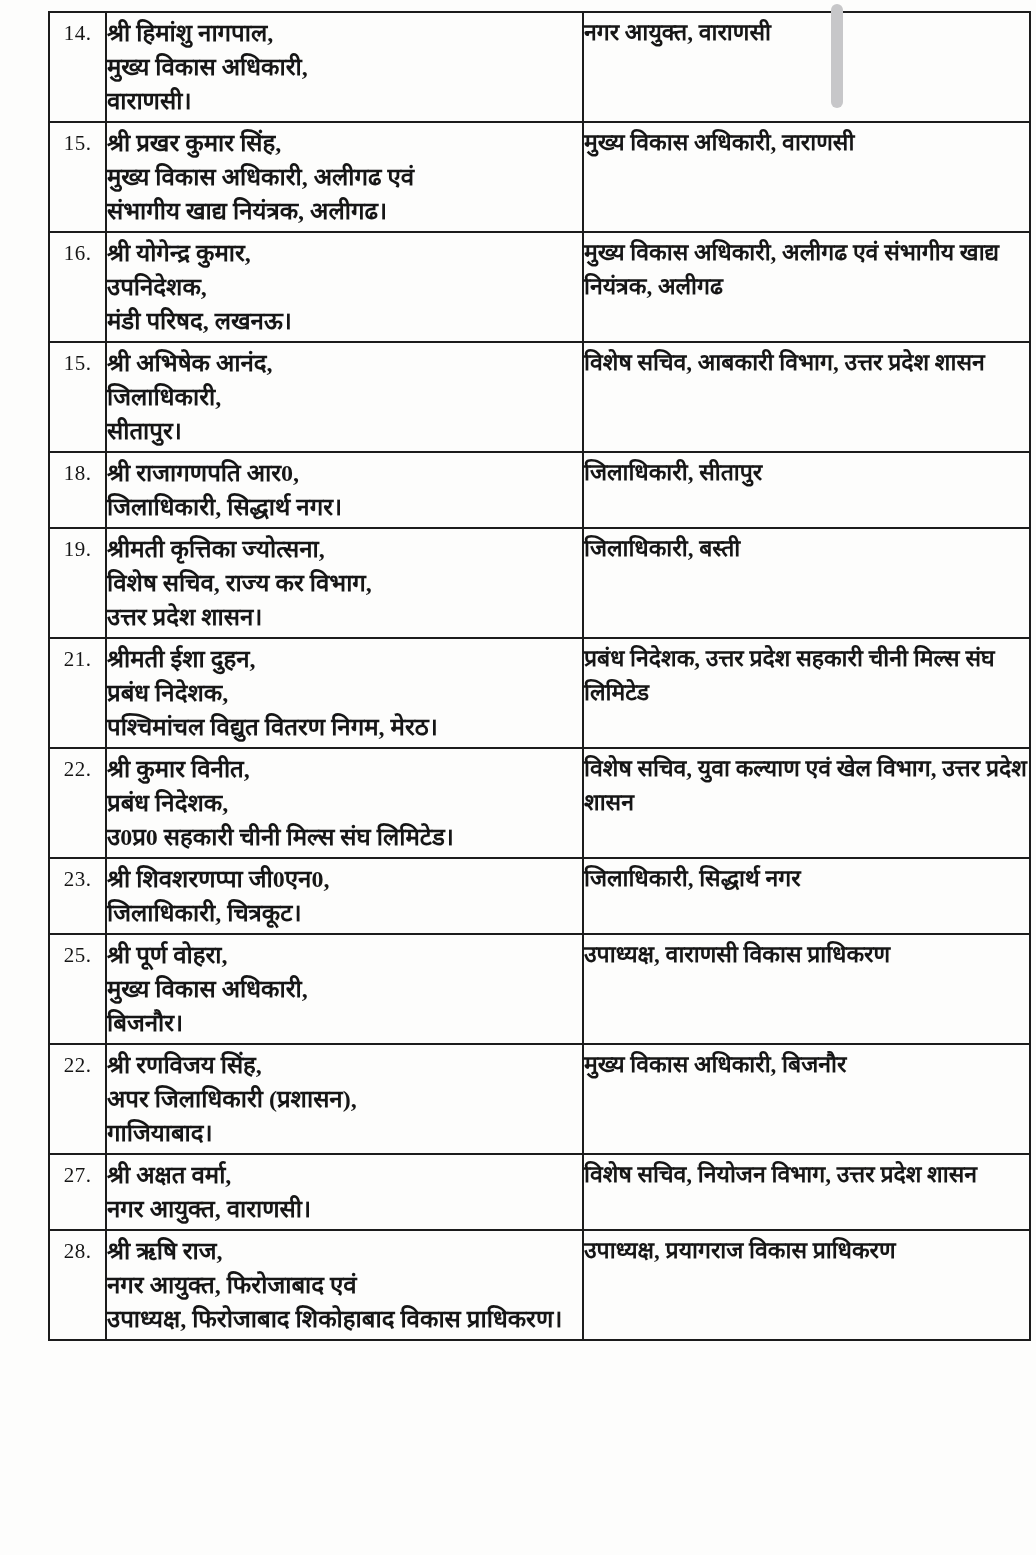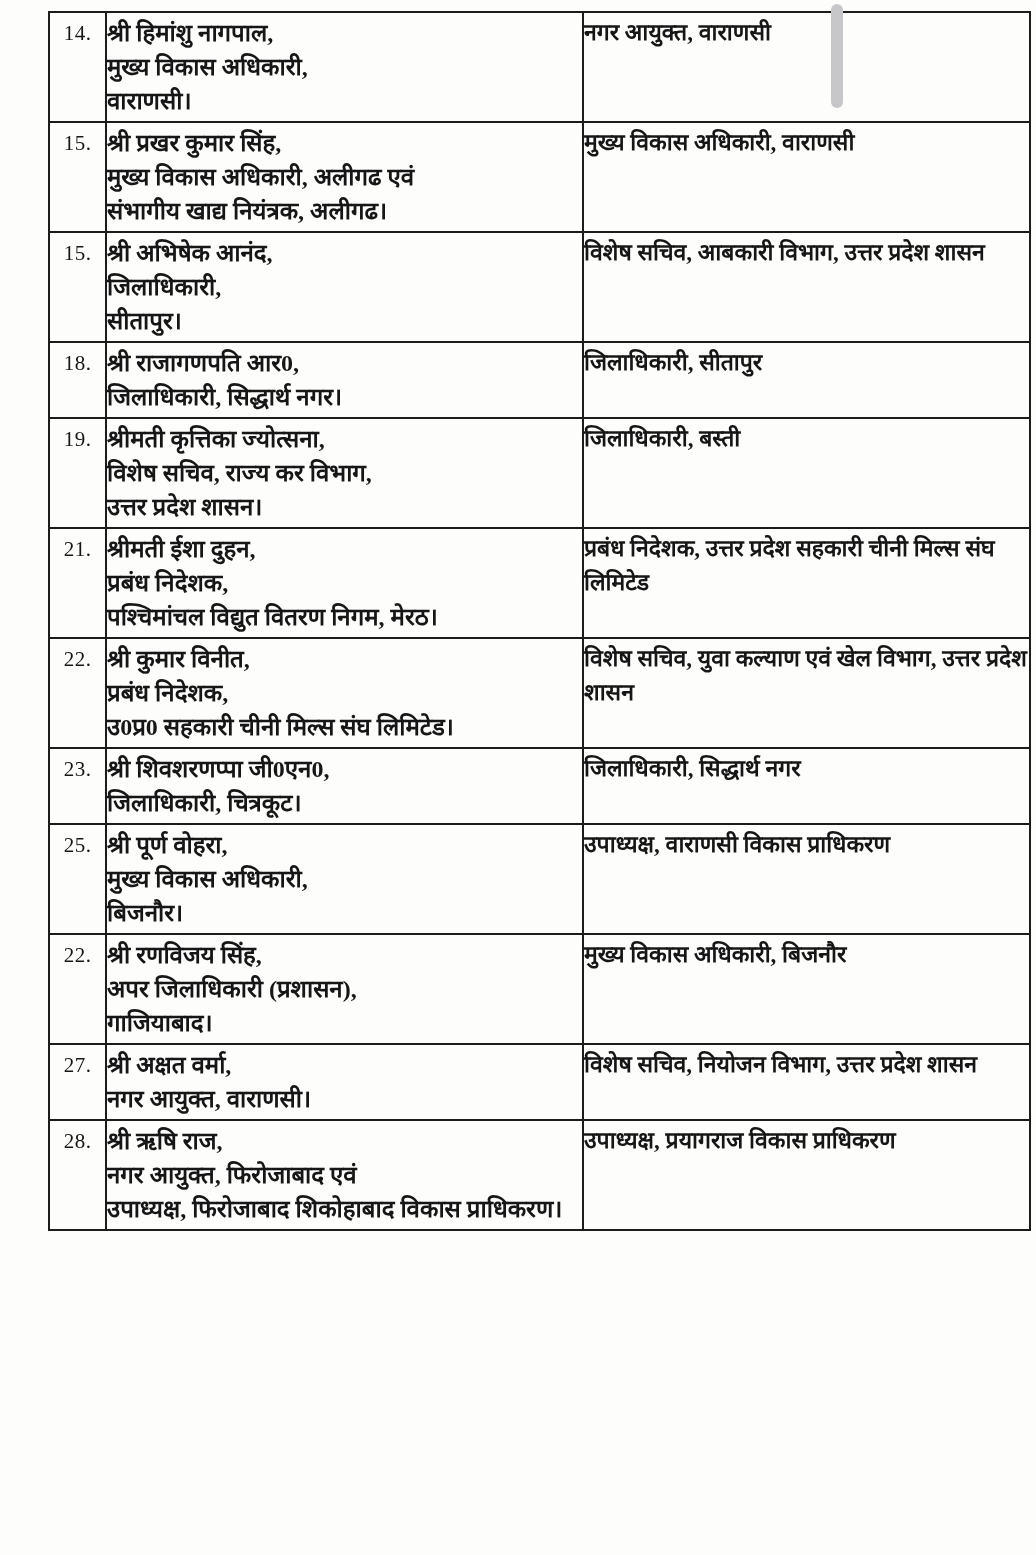--- a/index.html
+++ b/index.html
@@ -88,20 +88,29 @@
     <tr>
       <td class="sn-cell">15.</td>
       <td class="officer-cell">
             <span class="officer-line">श्री प्रखर कुमार सिंह,</span>
             <span class="officer-line">मुख्य विकास अधिकारी, अलीगढ एवं</span>
             <span class="officer-line">संभागीय खाद्य नियंत्रक, अलीगढ।</span>
           </td>
       <td class="posting-cell">मुख्य विकास अधिकारी, वाराणसी</td>
     </tr>
 
+    <tr>
+      <td class="sn-cell">16.</td>
+      <td class="officer-cell">
+            <span class="officer-line">श्री योगेन्द्र कुमार,</span>
+            <span class="officer-line">उपनिदेशक,</span>
+            <span class="officer-line">मंडी परिषद, लखनऊ।</span>
+          </td>
+      <td class="posting-cell">मुख्य विकास अधिकारी, अलीगढ एवं संभागीय खाद्य नियंत्रक, अलीगढ</td>
+    </tr>
 
     <tr>
       <td class="sn-cell">15.</td>
       <td class="officer-cell">
             <span class="officer-line">श्री अभिषेक आनंद,</span>
             <span class="officer-line">जिलाधिकारी,</span>
             <span class="officer-line">सीतापुर।</span>
           </td>
       <td class="posting-cell">विशेष सचिव, आबकारी विभाग, उत्तर प्रदेश शासन</td>
     </tr>

